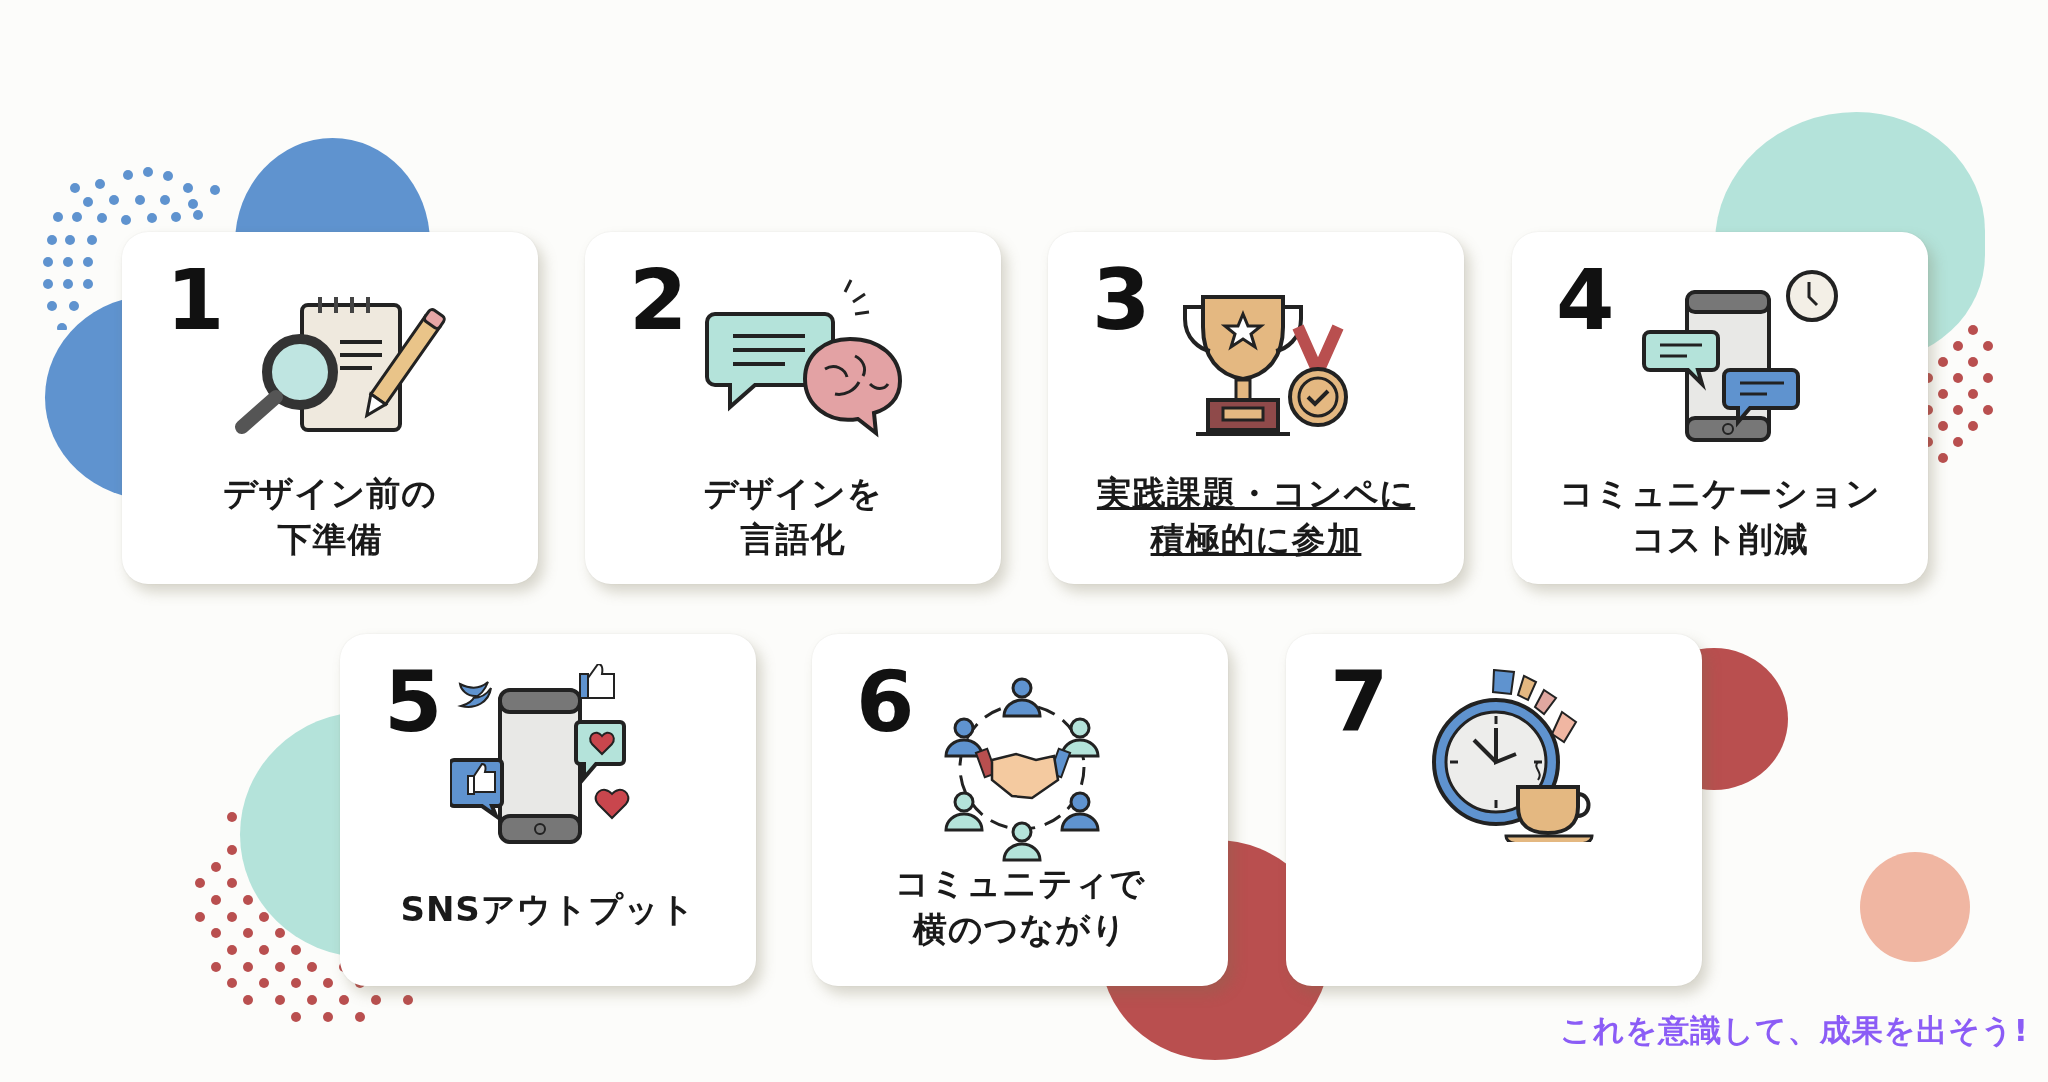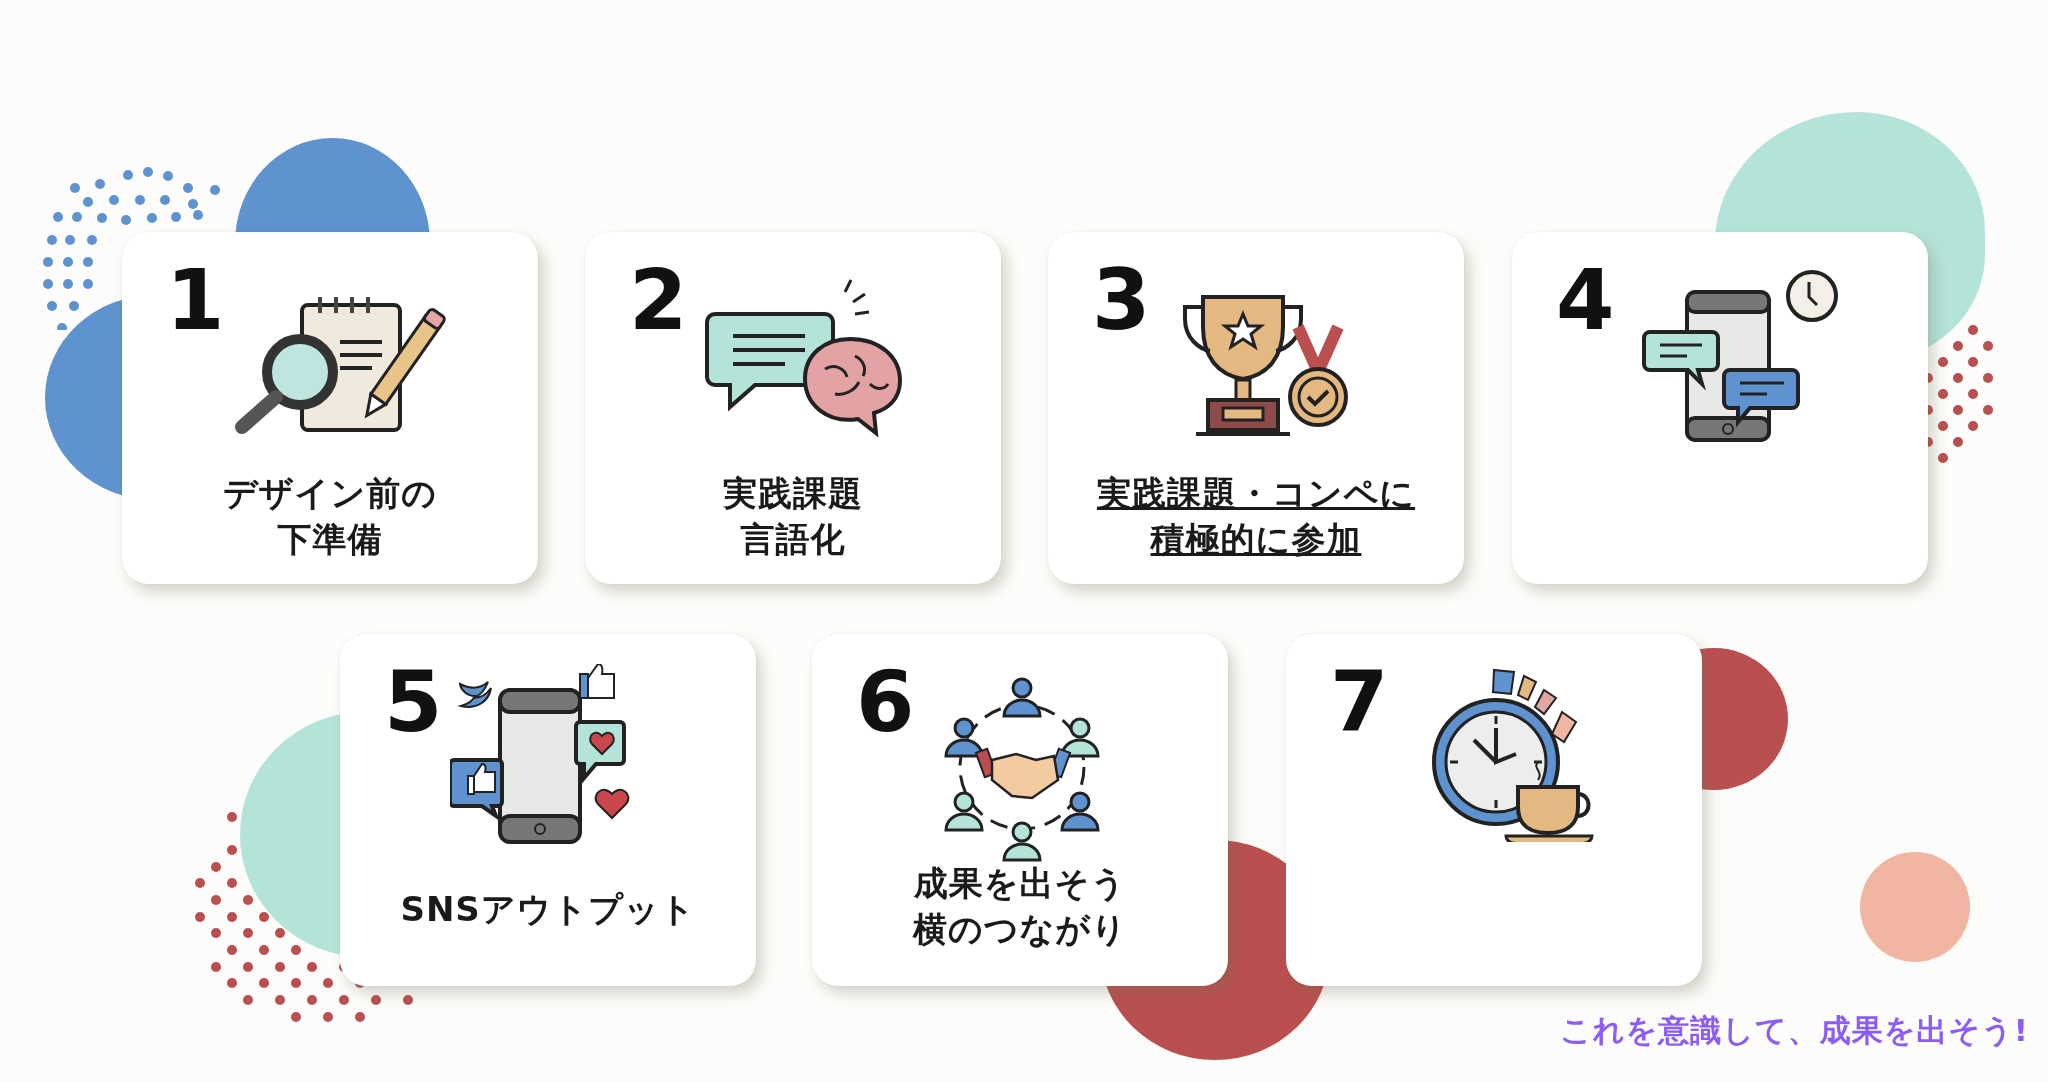--- a/index.html
+++ b/index.html
@@ -194,21 +194,21 @@
         <line x1="150" y1="40" x2="164" y2="38"></line>
       </g>
     <path d="M100 105 c0-25 20-40 45-40 c30 0 50 18 50 42 c0 18-12 28-26 32 l2 20 l-18-14 c-30 5-53-14-53-40z" fill="#e3a2a4" stroke="#222" stroke-width="4"></path>
     <g stroke="#222" stroke-width="3" fill="none">
         <path d="M120 95 c10-6 20 0 22 8"></path>
         <path d="M150 82 c8 4 12 12 8 20"></path>
         <path d="M130 120 c10 2 20-4 24-12"></path>
         <path d="M165 110 c6 6 14 6 18 0"></path>
       </g>
   </svg>
-  <div class="label" style="top:238px;">実践課題
+  <div class="label" style="top:238px;">デザインを
 言語化</div>
 </div>
 
 <div class="card" style="left:1048px;top:232px;">
   <div class="num">3</div>
   <svg class="icon" style="left:130px;top:60px;" width="200" height="150" viewBox="0 0 200 150">
     <path d="M25 5 h80 v30 c0 30-15 48-40 52 c-25-4-40-22-40-52z" fill="#e4b881" stroke="#222" stroke-width="4"></path>
     <path d="M25 15 h-18 v12 c0 20 15 30 25 32" fill="none" stroke="#222" stroke-width="4"></path>
     <path d="M105 15 h18 v12 c0 20-15 30-25 32" fill="none" stroke="#222" stroke-width="4"></path>
     <polygon points="65,22 70,34 83,34 73,42 77,55 65,47 53,55 57,42 47,34 60,34" fill="#fff" stroke="#222" stroke-width="3"></polygon>
@@ -238,20 +238,22 @@
         <line x1="18" y1="86" x2="45" y2="86"></line>
       </g>
     <path d="M88 100 h62 a6 6 0 0 1 6 6 v26 a6 6 0 0 1 -6 6 h-42 l-12 14 v-14 h-8 a6 6 0 0 1 -6 -6 v-26 a6 6 0 0 1 6 -6z" fill="#5f93cf" stroke="#222" stroke-width="4"></path>
     <g stroke="#222" stroke-width="3">
         <line x1="98" y1="113" x2="142" y2="113"></line>
         <line x1="98" y1="124" x2="125" y2="124"></line>
       </g>
     <circle cx="170" cy="26" r="24" fill="#f3efe6" stroke="#222" stroke-width="4"></circle>
     <path d="M167 12 v15 l8 8" fill="none" stroke="#222" stroke-width="3"></path>
   </svg>
+  <div class="label" style="top:238px;">コミュニケーション
+コスト削減</div>
 </div>
 
 <div class="card" style="left:340px;top:634px;">
   <div class="num">5</div>
   <svg class="icon" style="left:110px;top:30px;" width="200" height="190" viewBox="0 0 200 190">
     <path d="M10 20 c10 5 20 5 28-2 c-3 8-8 14-15 16 c8 0 14-4 18-10 c-2 14-16 22-30 18 c8-2 12-6 14-10 c-8 0-14-6-15-12z" fill="#5f93cf" stroke="#222" stroke-width="2"></path>
     <rect x="50" y="26" width="80" height="152" rx="12" fill="#e8e8e6" stroke="#222" stroke-width="4"></rect>
     <rect x="50" y="26" width="80" height="22" rx="10" fill="#777" stroke="#222" stroke-width="4"></rect>
     <rect x="50" y="152" width="80" height="26" rx="10" fill="#777" stroke="#222" stroke-width="4"></rect>
     <circle cx="90" cy="165" r="5" fill="none" stroke="#222" stroke-width="2"></circle>
@@ -293,21 +295,21 @@
         </g>
       <g fill="#b4e3da">
           <circle cx="80" cy="160" r="9"></circle>
           <path d="M62 188 a18 16 0 0 1 36 0z"></path>
         </g>
     </g>
     <rect x="38" y="78" width="12" height="26" fill="#b94f4f" stroke="#222" stroke-width="2" transform="rotate(-20 44 91)"></rect>
     <rect x="112" y="78" width="12" height="26" fill="#5f93cf" stroke="#222" stroke-width="2" transform="rotate(20 118 91)"></rect>
     <path d="M50 88 l24-6 l20 6 l18-4 l4 24 l-26 18 l-20-2 l-20-16z" fill="#f4caa0" stroke="#222" stroke-width="2.5"></path>
   </svg>
-  <div class="label" style="top:226px;">成果を出そう
+  <div class="label" style="top:226px;">コミュニティで
 横のつながり</div>
 </div>
 
 <div class="card" style="left:1286px;top:634px;">
   <div class="num">7</div>
   <svg class="icon" style="left:140px;top:28px;" width="190" height="180" viewBox="0 0 190 180">
     <path d="M68 8 l20 2 l-3 22 l-18-2z" fill="#5f93cf" stroke="#222" stroke-width="2"></path>
     <path d="M98 14 l12 6 l-8 18 l-10-5z" fill="#e4b881" stroke="#222" stroke-width="2"></path>
     <path d="M118 28 l12 8 l-12 16 l-9-7z" fill="#e0a7a0" stroke="#222" stroke-width="2"></path>
     <path d="M136 50 l14 10 l-12 20 l-12-8z" fill="#f0b6a2" stroke="#222" stroke-width="2"></path>

